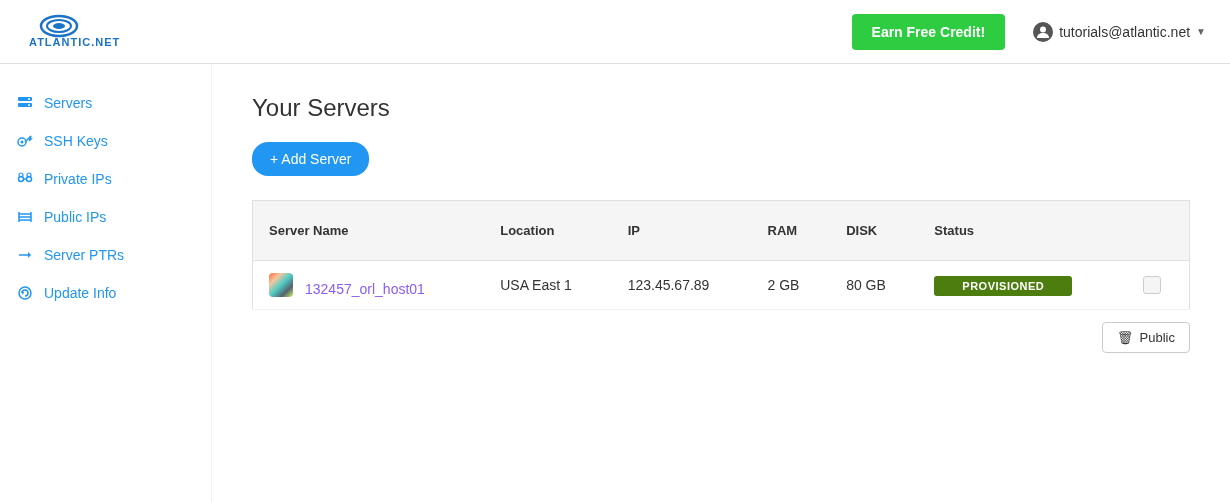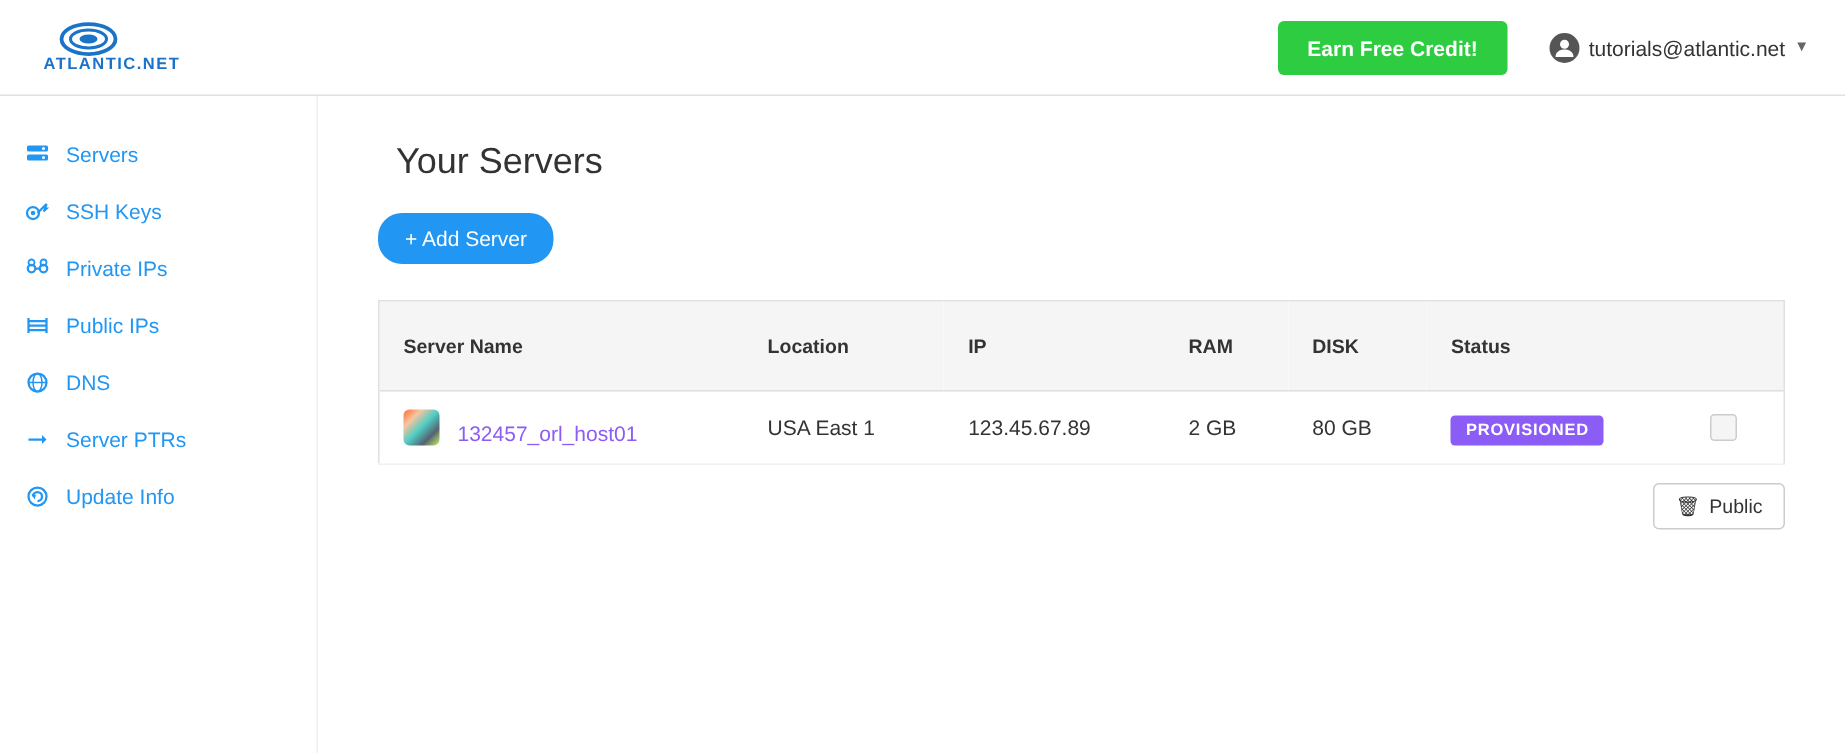--- a/index.html
+++ b/index.html
@@ -93,21 +93,20 @@
     
     .main {
       flex: 1;
       padding: 30px 40px;
     }
     .page-title {
       font-size: 24px;
       font-weight: 300;
       color: #333;
       margin-bottom: 20px;
-      margin-left: 12px;
     }
     .add-server-btn {
       background: #2196f3;
       color: #fff;
       border: none;
       padding: 9px 18px;
       border-radius: 16px;
       font-size: 14px;
       cursor: pointer;
       display: flex;
@@ -148,23 +147,23 @@
       gap: 12px;
     }
     .server-icon {
       width: 24px;
       height: 24px;
       border-radius: 4px;
       background: linear-gradient(135deg, #ff6b35 0%, #f7c59f 25%, #4ecdc4 50%, #556270 75%, #c7f464 100%);
       flex-shrink: 0;
     }
     .status-badge {
-      background: #8b5cf6;
+      background: #4d7c0f;
       color: #fff;
-      padding: 4px 10px;
+      padding: 4px 28px;
       border-radius: 3px;
       font-size: 11px;
       font-weight: 700;
       letter-spacing: 0.5px;
     }
     .row-checkbox {
       width: 18px;
       height: 18px;
       border: 1px solid #ccc;
       border-radius: 3px;
@@ -265,30 +264,20 @@
           <line x1="2" y1="5" x2="14" y2="5" stroke="#2196f3" stroke-width="1.5"></line>
           <line x1="2" y1="8" x2="14" y2="8" stroke="#2196f3" stroke-width="1.5"></line>
           <line x1="2" y1="11" x2="14" y2="11" stroke="#2196f3" stroke-width="1.5"></line>
           <line x1="2" y1="3" x2="2" y2="13" stroke="#2196f3" stroke-width="1.5"></line>
           <line x1="14" y1="3" x2="14" y2="13" stroke="#2196f3" stroke-width="1.5"></line>
         </svg>
       </span>
       <span>Public IPs</span>
     </a>
 
-    <a class="sidebar-item">
-      <span class="sidebar-icon">
-        <svg width="16" height="16" viewBox="0 0 16 16">
-          <circle cx="8" cy="8" r="6" fill="none" stroke="#2196f3" stroke-width="1.5"></circle>
-          <line x1="2" y1="8" x2="14" y2="8" stroke="#2196f3" stroke-width="1"></line>
-          <ellipse cx="8" cy="8" rx="3" ry="6" fill="none" stroke="#2196f3" stroke-width="1"></ellipse>
-        </svg>
-      </span>
-      <span>DNS</span>
-    </a>
 
     <a class="sidebar-item">
       <span class="sidebar-icon">
         <svg width="16" height="16" viewBox="0 0 16 16">
           <line x1="2" y1="8" x2="12" y2="8" stroke="#2196f3" stroke-width="1.5"></line>
           <polygon points="11,5 14,8 11,11" fill="#2196f3"></polygon>
         </svg>
       </span>
       <span>Server PTRs</span>
     </a>

